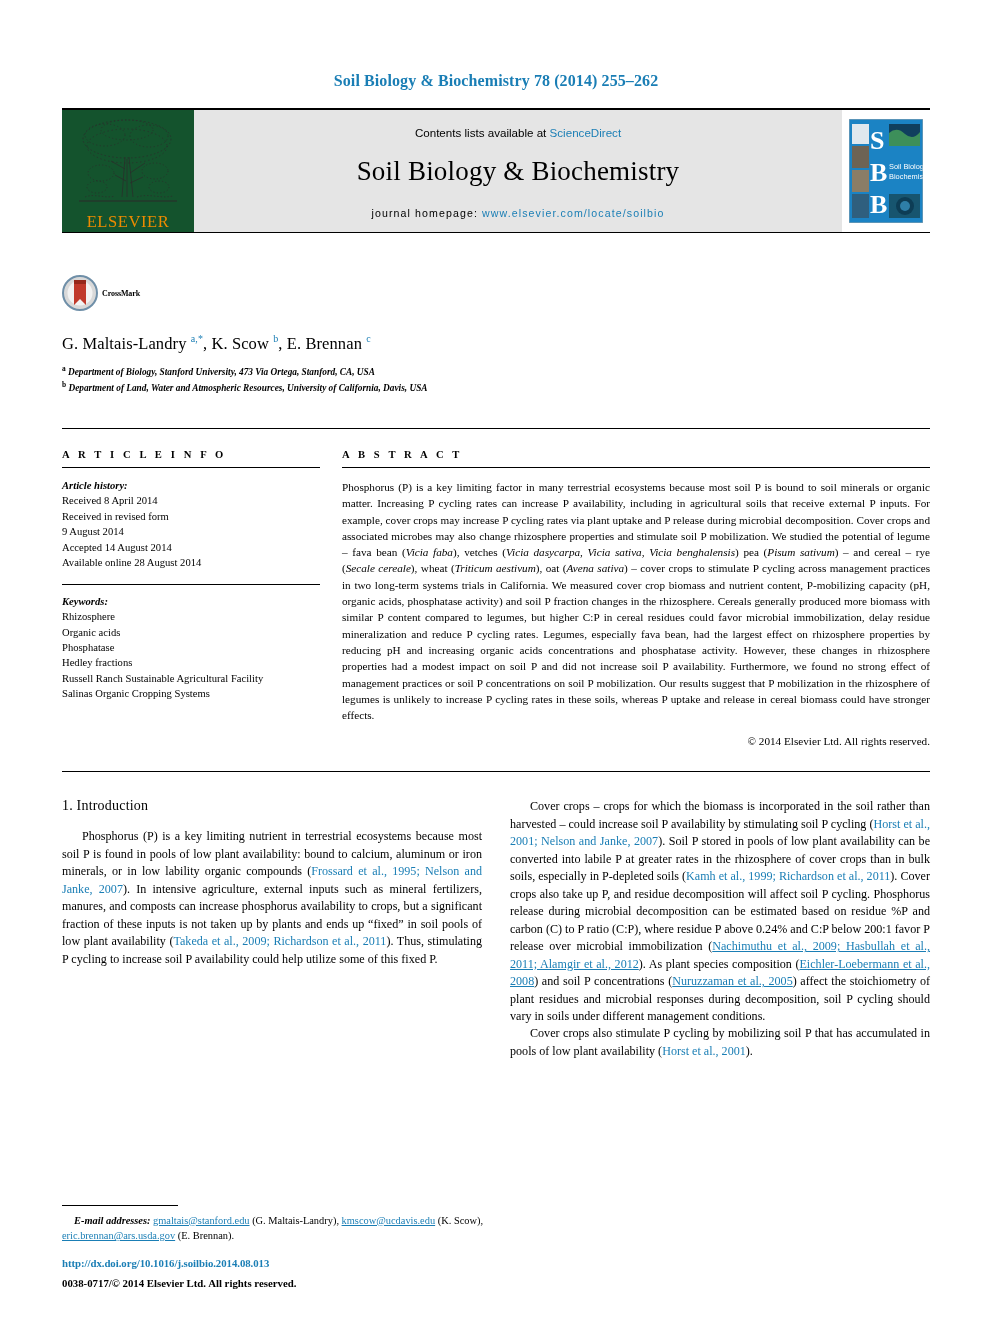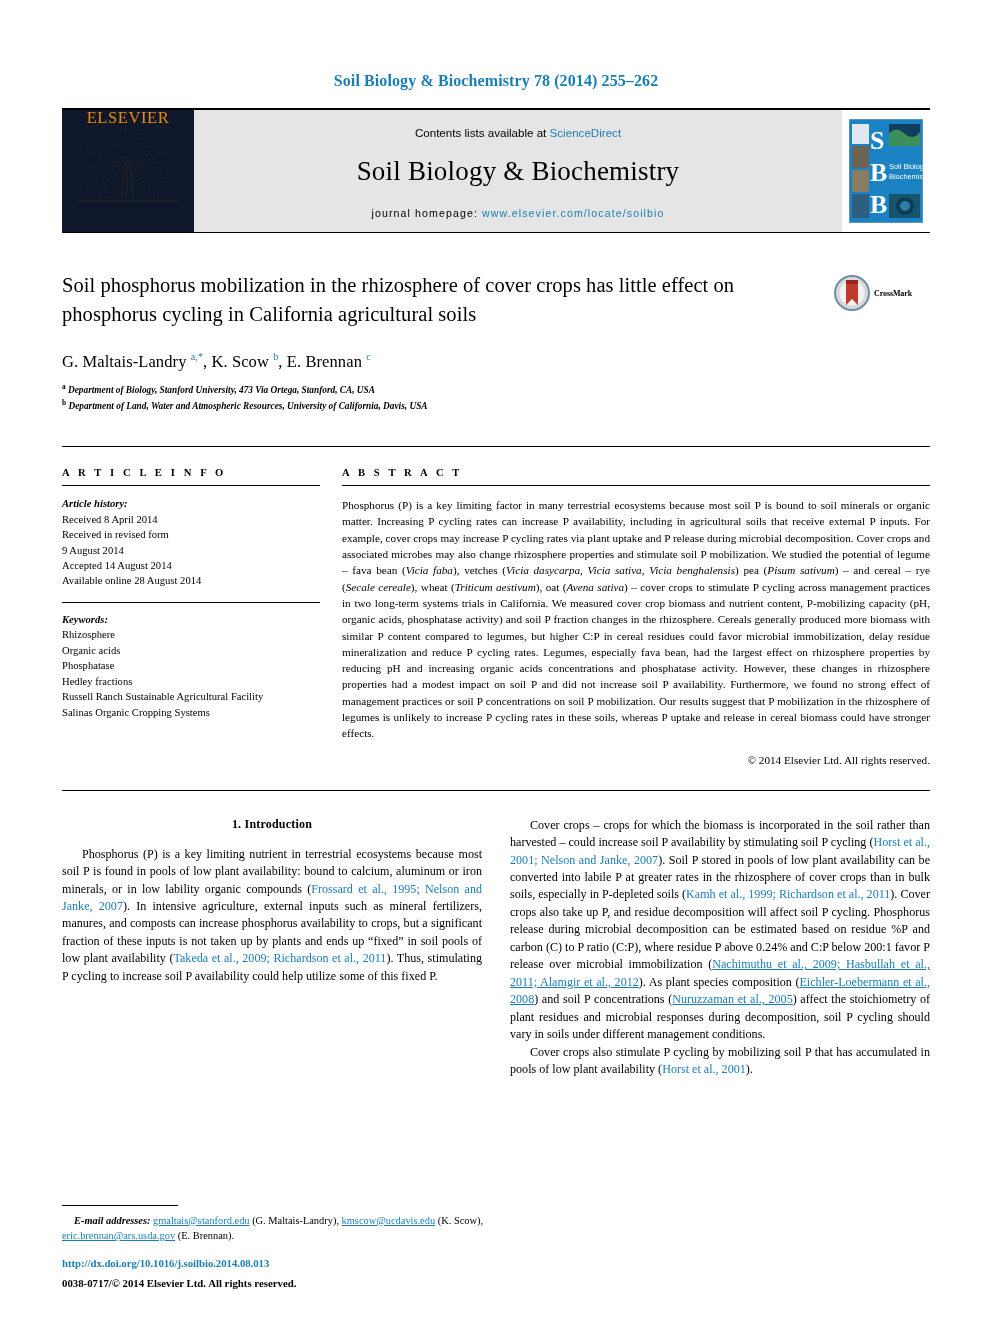--- a/index.html
+++ b/index.html
@@ -39,24 +39,24 @@
     border-top: 2.2px solid #000;
     border-bottom: 1.2px solid #000;
     height: 122px;
     display: flex;
     align-items: stretch;
   }
   .elsevier-logo {
     width: 132px;
     flex: 0 0 132px;
     position: relative;
-    background: #0f172a;
+    background: #14532d;
     display: flex;
     flex-direction: column;
-    justify-content: flex-start;
+    justify-content: flex-end;
     align-items: center;
     padding-bottom: 2px;
     box-sizing: border-box;
   }
   .tree-svg { position: absolute; top: 3px; left: 13px; }
   .elsevier-word {
     font-family: "Liberation Serif", serif;
     font-size: 16.5px;
     letter-spacing: 0.6px;
     color: #ED8B00;
@@ -204,25 +204,24 @@
     margin-top: 24px;
     border-top: 1.1px solid #000;
   }
   .body-cols {
     margin-top: 26px;
     display: flex;
     column-gap: 28px;
   }
   .bcol { flex: 1 1 0; position: relative; }
   .h2 {
-    font-size: 12px;
-    font-weight: bold;
+    font-size: 14px;
+    font-weight: normal;
     margin: 0 0 14px 0;
     letter-spacing: 0.2px;
-    text-align: center;
   }
   .para {
     font-size: 12.1px;
     line-height: 1.445;
     text-align: justify;
     text-indent: 20px;
     margin: 0;
   }
   .para + .para { margin-top: 0; }
   a.cite, .cite {
@@ -323,23 +322,20 @@
         <text x="21" y="62" font-family="Liberation Serif, serif" font-size="26" font-weight="bold" fill="#ffffff">B</text>
         <text x="21" y="94" font-family="Liberation Serif, serif" font-size="26" font-weight="bold" fill="#ffffff">B</text>
         <text x="40" y="50" font-family="Liberation Sans, sans-serif" font-size="7.4" fill="#ffffff">Soil Biology &amp;</text>
         <text x="40" y="60" font-family="Liberation Sans, sans-serif" font-size="7.4" fill="#ffffff">Biochemistry</text>
         <rect x="0" y="0" width="74" height="104" fill="none" stroke="#9aa7ad" stroke-width="1"></rect>
       </svg>
     </div>
   </div>
 
   <div class="title-block">
-    <div class="title-left">
-      <h1 class="paper-title">Soil phosphorus mobilization in the rhizosphere of cover crops has little effect on phosphorus cycling in California agricultural soils</h1>
-    </div>
     <div class="crossmark">
       <svg width="36" height="36" viewBox="0 0 36 36">
         <circle cx="18" cy="18" r="17" fill="#d9d9d9"></circle>
         <circle cx="18" cy="18" r="17" fill="none" stroke="#6f8fa8" stroke-width="2"></circle>
         <circle cx="18" cy="18" r="12.5" fill="#f2f2f2"></circle>
         <path d="M12 5 L24 5 L24 30 L18 24 L12 30 Z" fill="#c0392b"></path>
         <path d="M12 5 L24 5 L24 9 L12 9 Z" fill="#96281b"></path>
       </svg>
       <span class="crossmark-label">CrossMark</span>
     </div>

